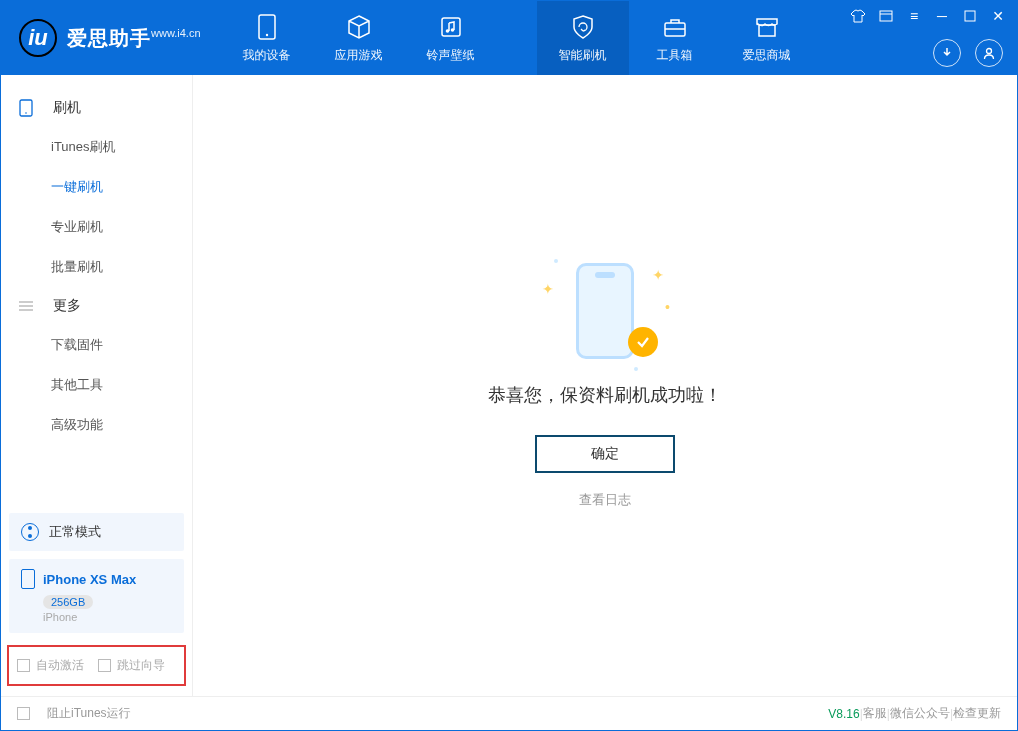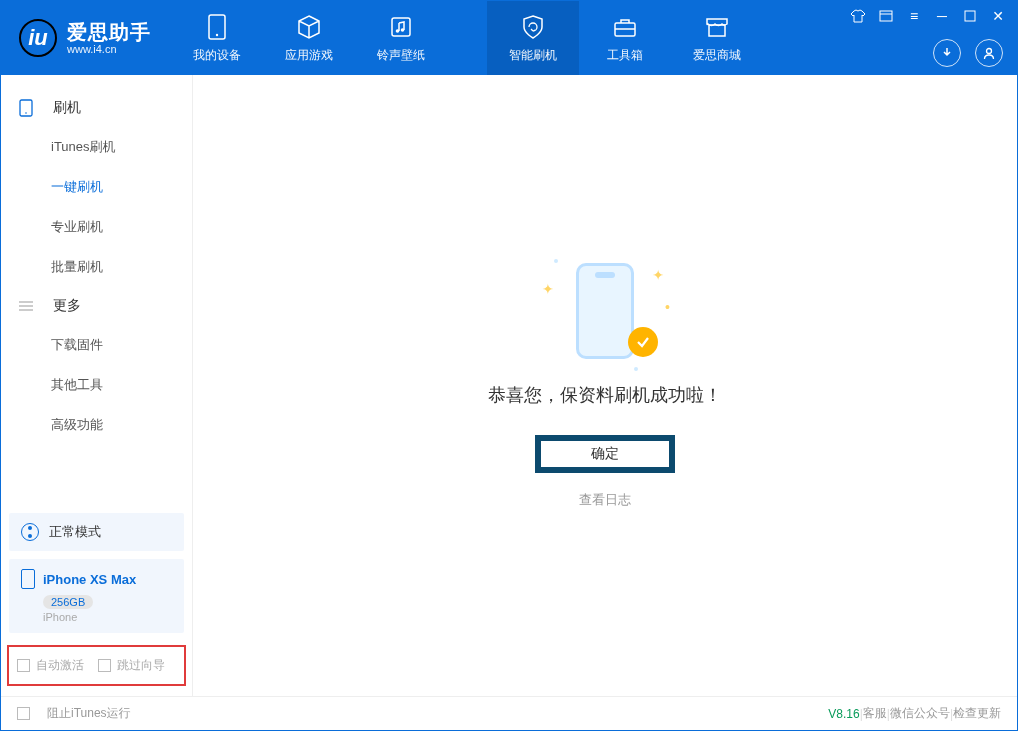--- a/index.html
+++ b/index.html
@@ -3,21 +3,21 @@
 <meta charset="utf-8">
 <style>
 * { box-sizing: border-box; margin: 0; padding: 0; }
 body { font-family: "Microsoft YaHei", "PingFang SC", sans-serif; font-size: 13px; color: #333; background: #fff; }
 .app { width: 1018px; height: 731px; border: 1px solid #0a6dd9; display: flex; flex-direction: column; }
 
 
 .header { height: 74px; background: #0a6dd9; display: flex; align-items: center; color: #fff; position: relative; }
 .logo-area { display: flex; align-items: center; padding: 0 20px 0 18px; }
 .logo-circle { width: 38px; height: 38px; border: 2px solid #000000; border-radius: 50%; display: flex; align-items: center; justify-content: center; font-family: 'Arial Black', sans-serif; font-size: 22px; font-weight: 900; font-style: italic; margin-right: 10px; }
-.logo-text { display: flex; flex-direction: column; line-height: 1.1; }
+.logo-text { display: flex; flex-direction: row; line-height: 1.1; }
 .logo-title { font-size: 20px; font-weight: bold; letter-spacing: 1px; }
 .logo-sub { font-size: 11px; opacity: 0.9; }
 .nav-tabs { display: flex; height: 100%; }
 .nav-tab { width: 92px; height: 100%; display: flex; flex-direction: column; align-items: center; justify-content: center; cursor: pointer; color: rgba(255,255,255,0.95); }
 .nav-tab.active { background: #075fc0; margin-left: 40px; }
 .nav-tab .icon { width: 28px; height: 28px; margin-bottom: 6px; display: flex; align-items: center; justify-content: center; }
 .nav-tab-label { font-size: 12px; }
 .header-right { position: absolute; right: 10px; top: 6px; display: flex; gap: 10px; align-items: center; }
 .win-btn { width: 18px; height: 18px; display: flex; align-items: center; justify-content: center; cursor: pointer; color: #fff; font-size: 14px; }
 .header-circles { position: absolute; right: 14px; bottom: 8px; display: flex; gap: 14px; }
@@ -48,21 +48,21 @@
 
 .main { flex: 1; display: flex; flex-direction: column; align-items: center; justify-content: center; background: #fff; position: relative; }
 .phone-illus { width: 90px; height: 90px; position: relative; margin-bottom: 30px; }
 .phone-shape { width: 58px; height: 96px; border: 3px solid #bcdfff; border-radius: 10px; background: #e8f5ff; margin: 0 auto; position: relative; }
 .phone-notch { width: 20px; height: 6px; background: #bcdfff; border-radius: 3px; position: absolute; top: 6px; left: 50%; transform: translateX(-50%); }
 .check-badge { position: absolute; right: -8px; bottom: -4px; width: 30px; height: 30px; background: #ffb400; border-radius: 50%; display: flex; align-items: center; justify-content: center; }
 .sparkle { position: absolute; color: #ffd566; font-size: 14px; }
 .sp1 { left: -18px; top: 18px; } .sp2 { right: -14px; top: 4px; } .sp3 { right: -20px; top: 36px; }
 .spdot { position: absolute; width: 4px; height: 4px; background: #cfeaff; border-radius: 50%; } .d1 { left: -6px; top: -4px; } .d2 { right: 12px; bottom: -18px; }
 .success-msg { font-size: 18px; color: #333; margin-bottom: 28px; }
-.confirm-btn { width: 140px; height: 38px; border: 6px solid #0c4a6e; background: #fff; display: flex; align-items: center; justify-content: center; font-size: 14px; color: #333; cursor: pointer; margin-bottom: 18px; }
+.confirm-btn { width: 140px; height: 38px; border: 2px solid #0c4a6e; background: #fff; display: flex; align-items: center; justify-content: center; font-size: 14px; color: #333; cursor: pointer; margin-bottom: 18px; }
 .view-log { color: #999; font-size: 13px; cursor: pointer; }
 
 
 .footer { height: 34px; border-top: 1px solid #eee; display: flex; align-items: center; padding: 0 16px; font-size: 12px; color: #999; }
 .foot-cb { display: flex; align-items: center; gap: 17px; }
 .foot-right { margin-left: auto; display: flex; align-items: center; }
 .foot-sep { color: #ddd; }
 .foot-link { color: #999; cursor: pointer; }
 </style>
 </head>

